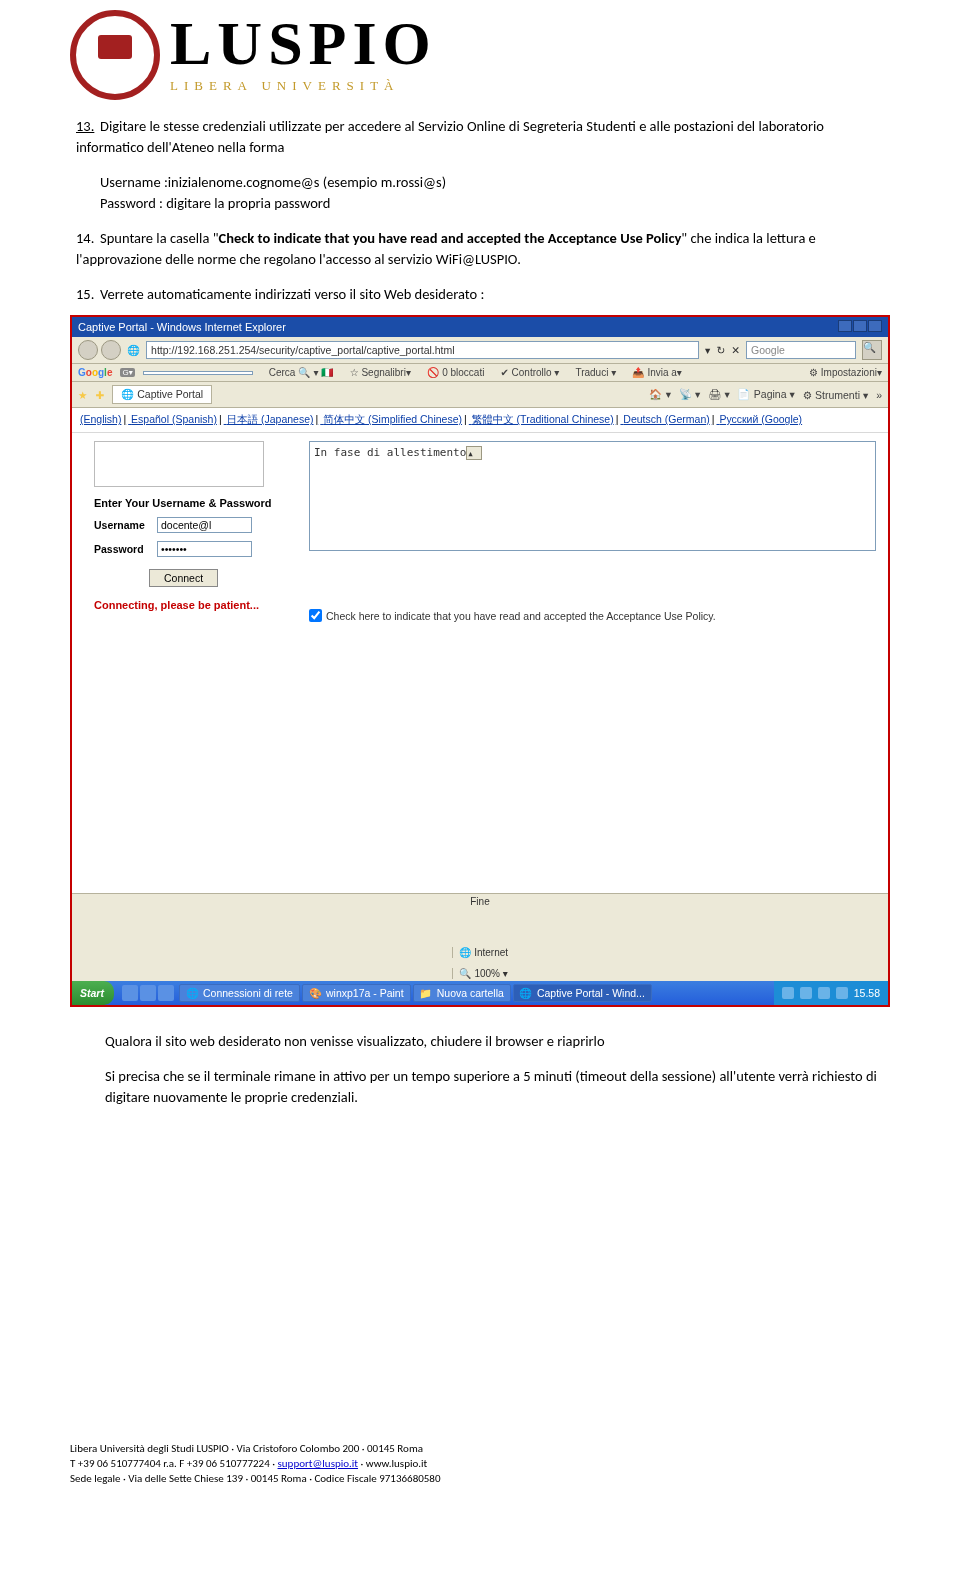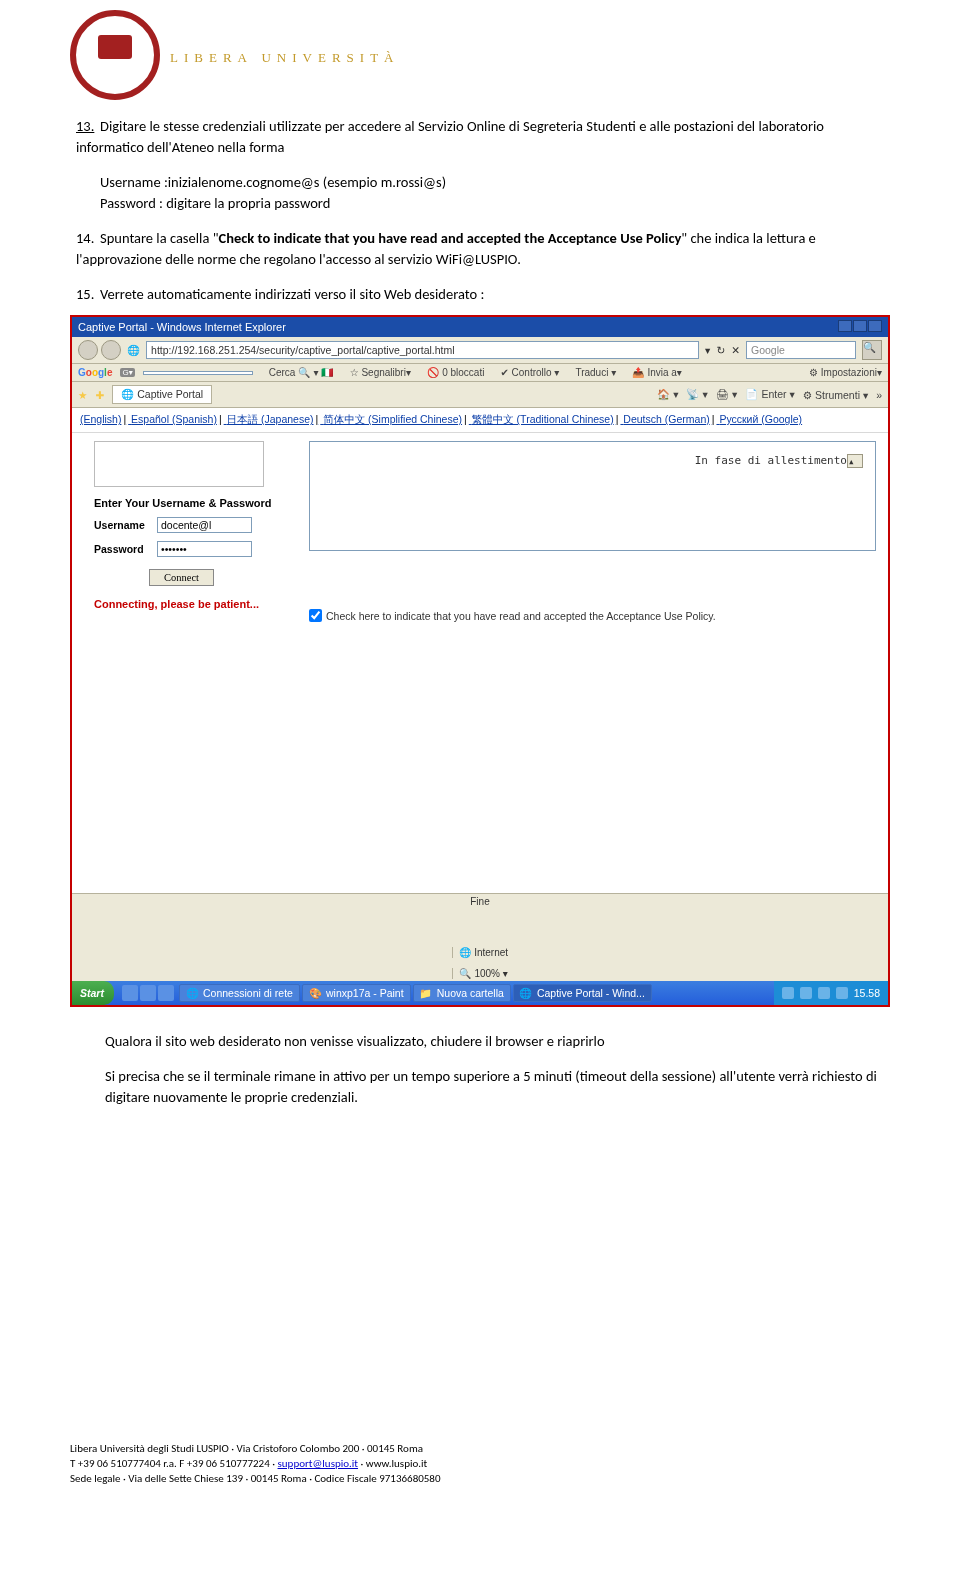--- a/index.html
+++ b/index.html
@@ -242,42 +242,42 @@
     width: 95px;
     background: #fff;
     font-family: Tahoma, Arial, sans-serif;
   }
   .connect-btn {
     margin: 8px 4px 8px 55px;
     border: 1px solid #888;
     background: #ece9d8;
     font-size: 10.5px;
     padding: 2px 14px;
-    font-family: Liberation Serif, serif;
+    font-family: Liberation Sans, sans-serif;
   }
   .connecting {
     color: #c40000;
     font-size: 11px;
     font-weight: bold;
     padding: 4px 0 8px 0;
   }
   .main-col {
     flex: 1;
     padding: 8px 12px;
     font-size: 11px;
   }
   .main-box {
     border: 1px solid #7f9db9;
     height: 110px;
-    padding: 12px;
+    padding: 4px;
     font-family: monospace;
     font-size: 11px;
     color: #333;
     display: flex;
-    justify-content: flex-end;
+    justify-content: flex-start;
   }
   .main-box .scroll {
     width: 16px;
     height: 14px;
     background: #ece9d8;
     border: 1px solid #9c9882;
     align-self: flex-start;
   }
   .aup-row {
     padding-top: 58px;
@@ -393,20 +393,21 @@
 
 <div class="page">
 
   <div class="header-logo">
     <div class="seal">
       <div class="seal-inner">
           <div class="seal-book"></div>
         </div>
     </div>
     <div class="logo-text">
+      <div class="logo-main">LUSPIO</div>
       <div class="logo-sub">LIBERA UNIVERSITÀ</div>
     </div>
   </div>
 
   <div style="font-size:14.5px;line-height:1.45;margin-bottom:14px;padding-left:6px;">
     <span style="display:inline-block;width:24px;text-decoration:underline;">13.</span><span>Digitare le stesse credenziali utilizzate per accedere al Servizio Online di Segreteria Studenti e alle postazioni del laboratorio informatico dell'Ateneo nella forma</span>
   </div>
 
   <div class="sub-indent">
     <div>Username :inizialenome.cognome@s (esempio m.rossi@s)</div>
@@ -457,21 +458,21 @@
     </div>
 
     <div class="fav-bar">
       <span class="star">★</span>
       <span class="star">✚</span>
       <span class="tab">🌐 <span>Captive Portal</span></span>
       <span class="spacer"></span>
       <span class="rbtn">🏠 <span>▾</span></span>
       <span class="rbtn">📡 <span>▾</span></span>
       <span class="rbtn">🖨 ▾</span>
-      <span class="rbtn">📄 <span>Enter ▾</span></span>
+      <span class="rbtn">📄 <span>Pagina ▾</span></span>
       <span class="rbtn">⚙ <span>Strumenti ▾</span></span>
       <span class="rbtn">»</span>
     </div>
 
     <div class="lang-bar">
       <span>(English)</span><span class="sep">|</span>
       <span>Español (Spanish)</span><span class="sep">|</span>
       <span>日本語 (Japanese)</span><span class="sep">|</span>
       <span>简体中文 (Simplified Chinese)</span><span class="sep">|</span>
       <span>繁體中文 (Traditional Chinese)</span><span class="sep">|</span>

